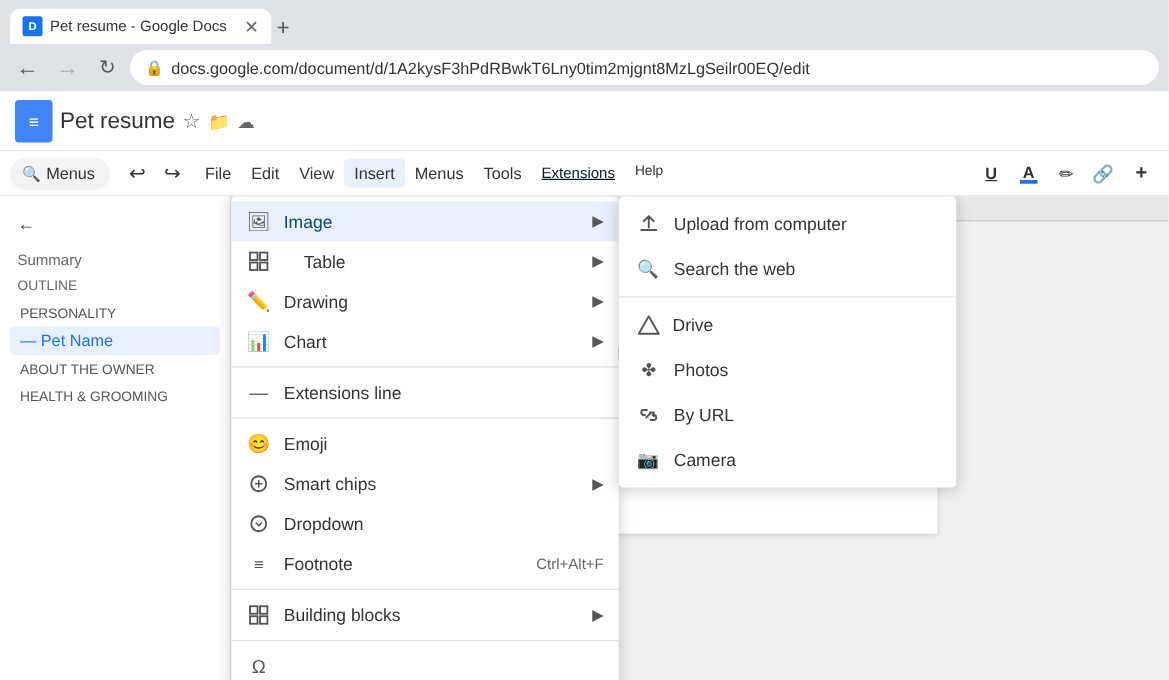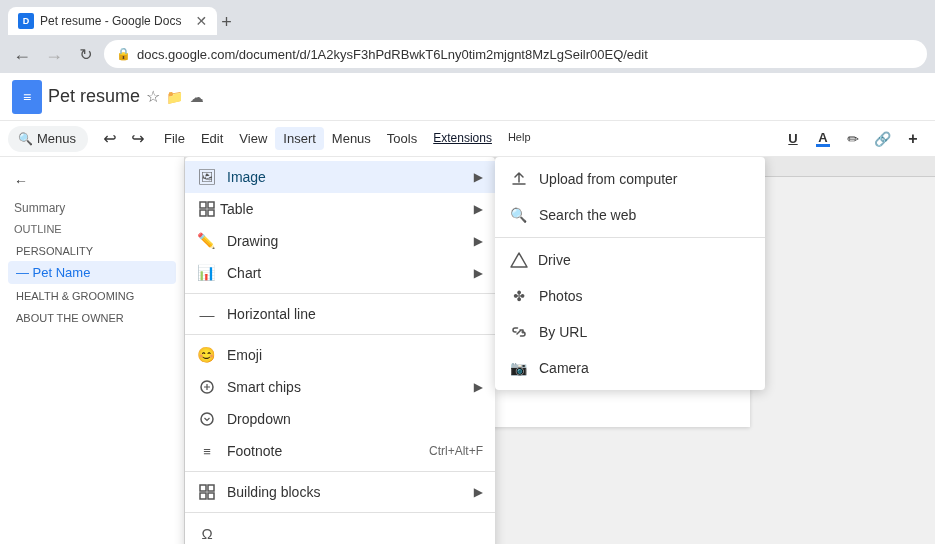--- a/index.html
+++ b/index.html
@@ -75,22 +75,22 @@
 <div style="display:flex;height:calc(544px - 35px - 38px - 48px - 36px);position:relative;overflow:hidden;">
 
   <div style="width:185px;background:white;border-right:1px solid #e0e0e0;padding:10px 8px;overflow:hidden;flex-shrink:0;">
     <div style="display:flex;align-items:center;gap:4px;font-size:14px;color:#333;cursor:pointer;margin-bottom:10px;padding:4px 6px;border-radius:4px;">
       <span>←</span>
     </div>
     <div style="font-size:12px;color:#666;margin-bottom:8px;padding-left:6px;">Summary</div>
     <div style="font-size:11px;color:#666;text-transform:uppercase;padding-left:6px;margin-bottom:6px;">Outline</div>
     <div style="padding:4px 8px;border-radius:4px;font-size:11px;color:#555;cursor:pointer;margin-top:2px;">PERSONALITY</div>
     <div style="padding:4px 8px;border-radius:4px;font-size:13px;color:#1a73e8;background:#e8f0fe;font-weight:500;cursor:pointer;">— Pet Name</div>
+    <div style="padding:4px 8px;border-radius:4px;font-size:11px;color:#555;cursor:pointer;margin-top:2px;">ABOUT THE OWNER</div>
     <div style="padding:4px 8px;border-radius:4px;font-size:11px;color:#555;cursor:pointer;margin-top:2px;">HEALTH &amp; GROOMING</div>
-    <div style="padding:4px 8px;border-radius:4px;font-size:11px;color:#555;cursor:pointer;margin-top:2px;">ABOUT THE OWNER</div>
   </div>
 
   <div style="flex:1;background:#f0f0f0;position:relative;overflow:hidden;">
 
     <div style="background:#e8e8e8;height:20px;border-bottom:1px solid #ccc;display:flex;align-items:center;padding:0 0 0 215px;">
       <span style="font-size:10px;color:#888;margin-right:40px;">|</span>
       <span style="font-size:10px;color:#888;margin-right:40px;">1</span>
       <span style="font-size:10px;color:#888;margin-right:40px;">|</span>
       <span style="font-size:10px;color:#888;margin-right:40px;">2</span>
       <span style="font-size:10px;color:#888;">|</span>
@@ -104,21 +104,21 @@
   </div>
 
   <div style="position:absolute;top:0;left:185px;background:white;border-radius:4px;box-shadow:0 2px 12px rgba(0,0,0,0.2);width:310px;padding:4px 0;z-index:200;">
 
     <div style="display:flex;align-items:center;padding:6px 12px;cursor:pointer;gap:10px;background:#e8f0fe;">
       <span style="width:20px;height:20px;display:flex;align-items:center;justify-content:center;color:#555;font-size:15px;">🖼</span>
       <span style="flex:1;font-size:14px;color:#0c4a6e;">Image</span>
       <span style="font-size:12px;color:#555;">▶</span>
     </div>
 
-    <div style="display:flex;align-items:center;padding:6px 12px;cursor:pointer;gap:3px;">
+    <div style="display:flex;align-items:center;padding:6px 12px;cursor:pointer;gap:26px;">
       <span style="width:20px;height:20px;display:flex;align-items:center;justify-content:center;color:#555;font-size:15px;">
         <svg width="16" height="16" viewBox="0 0 16 16" fill="currentColor">
             <rect x="1" y="1" width="6" height="6" fill="none" stroke="#555" stroke-width="1.5"></rect>
             <rect x="9" y="1" width="6" height="6" fill="none" stroke="#555" stroke-width="1.5"></rect>
             <rect x="1" y="9" width="6" height="6" fill="none" stroke="#555" stroke-width="1.5"></rect>
             <rect x="9" y="9" width="6" height="6" fill="none" stroke="#555" stroke-width="1.5"></rect>
           </svg>
       </span>
       <span style="flex:1;font-size:14px;color:#333;">Table</span>
       <span style="font-size:12px;color:#555;">▶</span>
@@ -133,21 +133,21 @@
     <div style="display:flex;align-items:center;padding:6px 12px;cursor:pointer;gap:10px;">
       <span style="width:20px;height:20px;display:flex;align-items:center;justify-content:center;color:#555;font-size:15px;">📊</span>
       <span style="flex:1;font-size:14px;color:#333;">Chart</span>
       <span style="font-size:12px;color:#555;">▶</span>
     </div>
 
     <div style="height:1px;background:#e0e0e0;margin:4px 0;"></div>
 
     <div style="display:flex;align-items:center;padding:6px 12px;cursor:pointer;gap:10px;">
       <span style="width:20px;height:20px;display:flex;align-items:center;justify-content:center;color:#555;font-size:15px;">—</span>
-      <span style="flex:1;font-size:14px;color:#333;">Horizontal line</span>
+      <span style="flex:1;font-size:14px;color:#333;">Extensions line</span>
     </div>
 
     <div style="height:1px;background:#e0e0e0;margin:4px 0;"></div>
 
     <div style="display:flex;align-items:center;padding:6px 12px;cursor:pointer;gap:10px;">
       <span style="width:20px;height:20px;display:flex;align-items:center;justify-content:center;color:#555;font-size:15px;">😊</span>
       <span style="flex:1;font-size:14px;color:#333;">Emoji</span>
     </div>
 
     <div style="display:flex;align-items:center;padding:6px 12px;cursor:pointer;gap:10px;">

